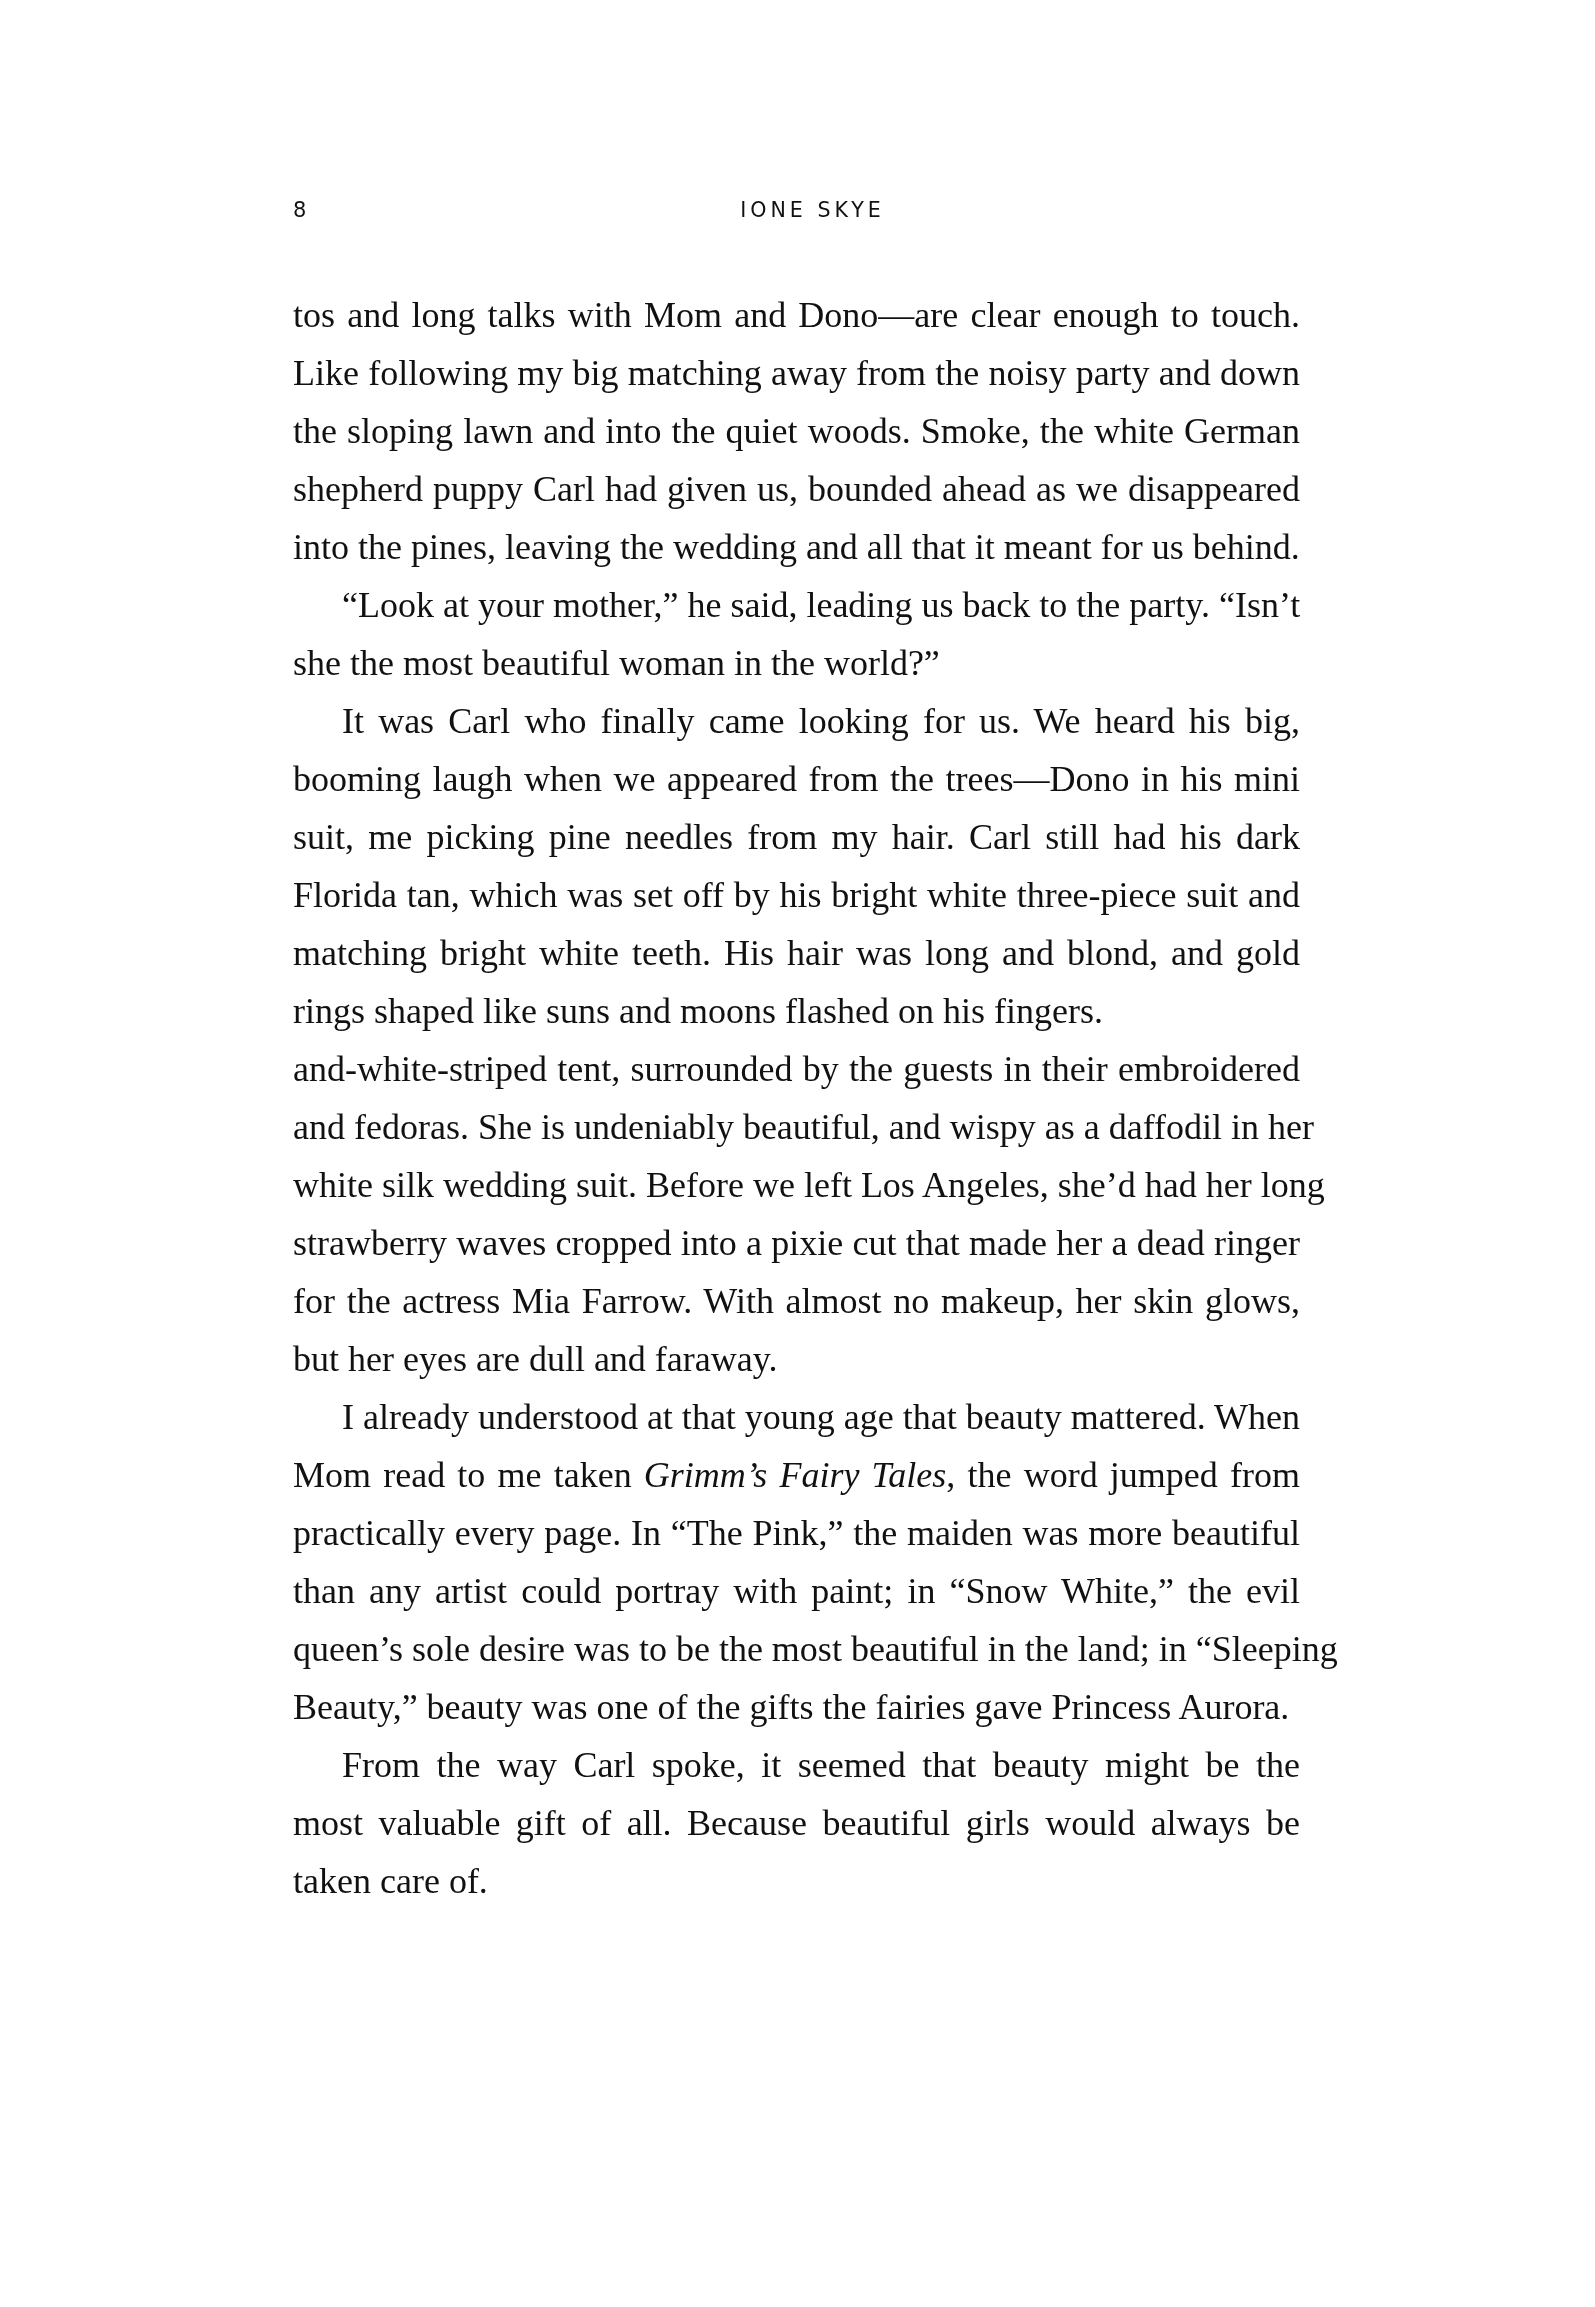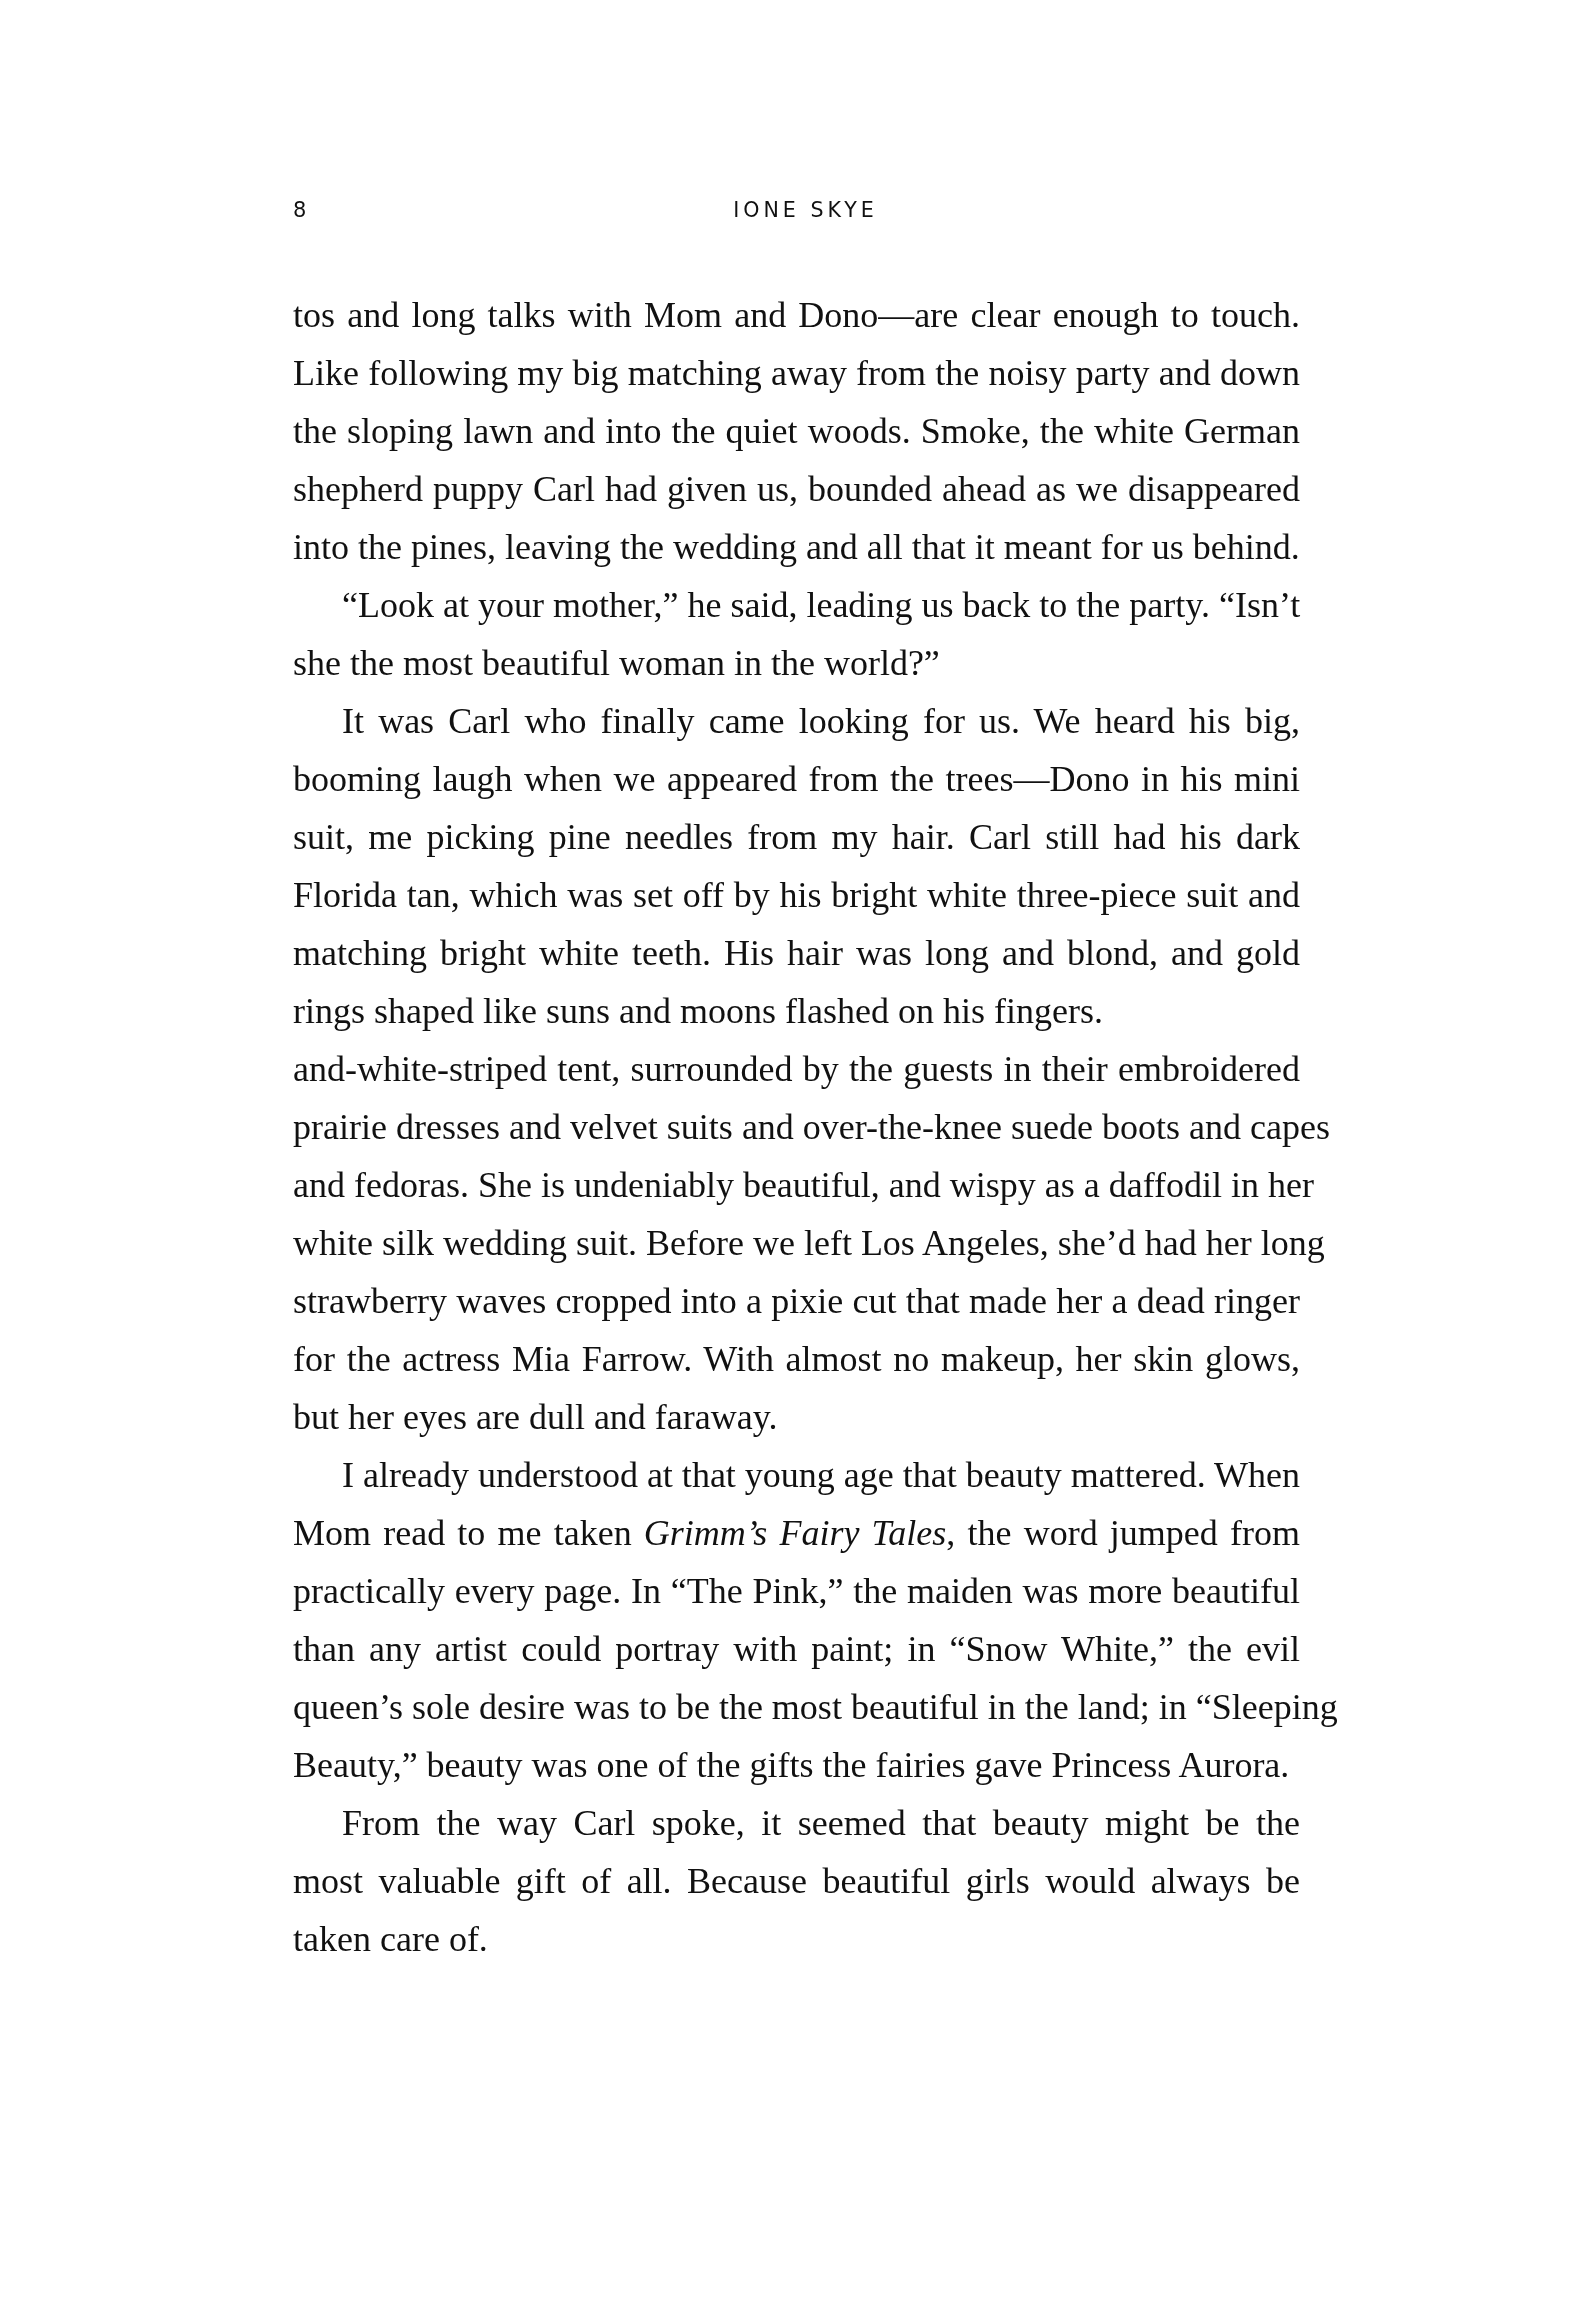--- a/index.html
+++ b/index.html
@@ -32,21 +32,21 @@
       line-height: 26.6px;
       color: #111111;
     }
     .folio {
       position: absolute;
       left: 0;
       top: 0;
     }
     .head-title {
       position: absolute;
-      left: 9px;
+      left: 16px;
       width: 100%;
       top: 0;
       text-align: center;
       letter-spacing: 4px;
       font-size: 20.6px;
     }
     .body-text {
       position: absolute;
       left: 293px;
       top: 286px;
@@ -104,21 +104,20 @@
       <span class="line indent">It was Carl who finally came looking for us. We heard his big,</span>
       <span class="line">booming laugh when we appeared from the trees—Dono in his mini</span>
       <span class="line">suit, me picking pine needles from my hair. Carl still had his dark</span>
       <span class="line">Florida tan, which was set off by his bright white three-piece suit and</span>
       <span class="line">matching bright white teeth. His hair was long and blond, and gold</span>
       <span class="line last">rings shaped like suns and moons flashed on his fingers.</span>
     </div>
 
     <div>
       <span class="line">and-white-striped tent, surrounded by the guests in their embroidered</span>
-      <span class="line">prairie dresses and velvet suits and over-the-knee suede boots and capes</span>
       <span class="line">and fedoras. She is undeniably beautiful, and wispy as a daffodil in her</span>
       <span class="line">white silk wedding suit. Before we left Los Angeles, she’d had her long</span>
       <span class="line">strawberry waves cropped into a pixie cut that made her a dead ringer</span>
       <span class="line">for the actress Mia Farrow. With almost no makeup, her skin glows,</span>
       <span class="line last">but her eyes are dull and faraway.</span>
     </div>
 
     <div>
       <span class="line indent">I already understood at that young age that beauty mattered. When</span>
       <span class="line"><span>Mom read to me taken </span><em>Grimm’s Fairy Tales</em><span>, the word jumped from</span></span>

